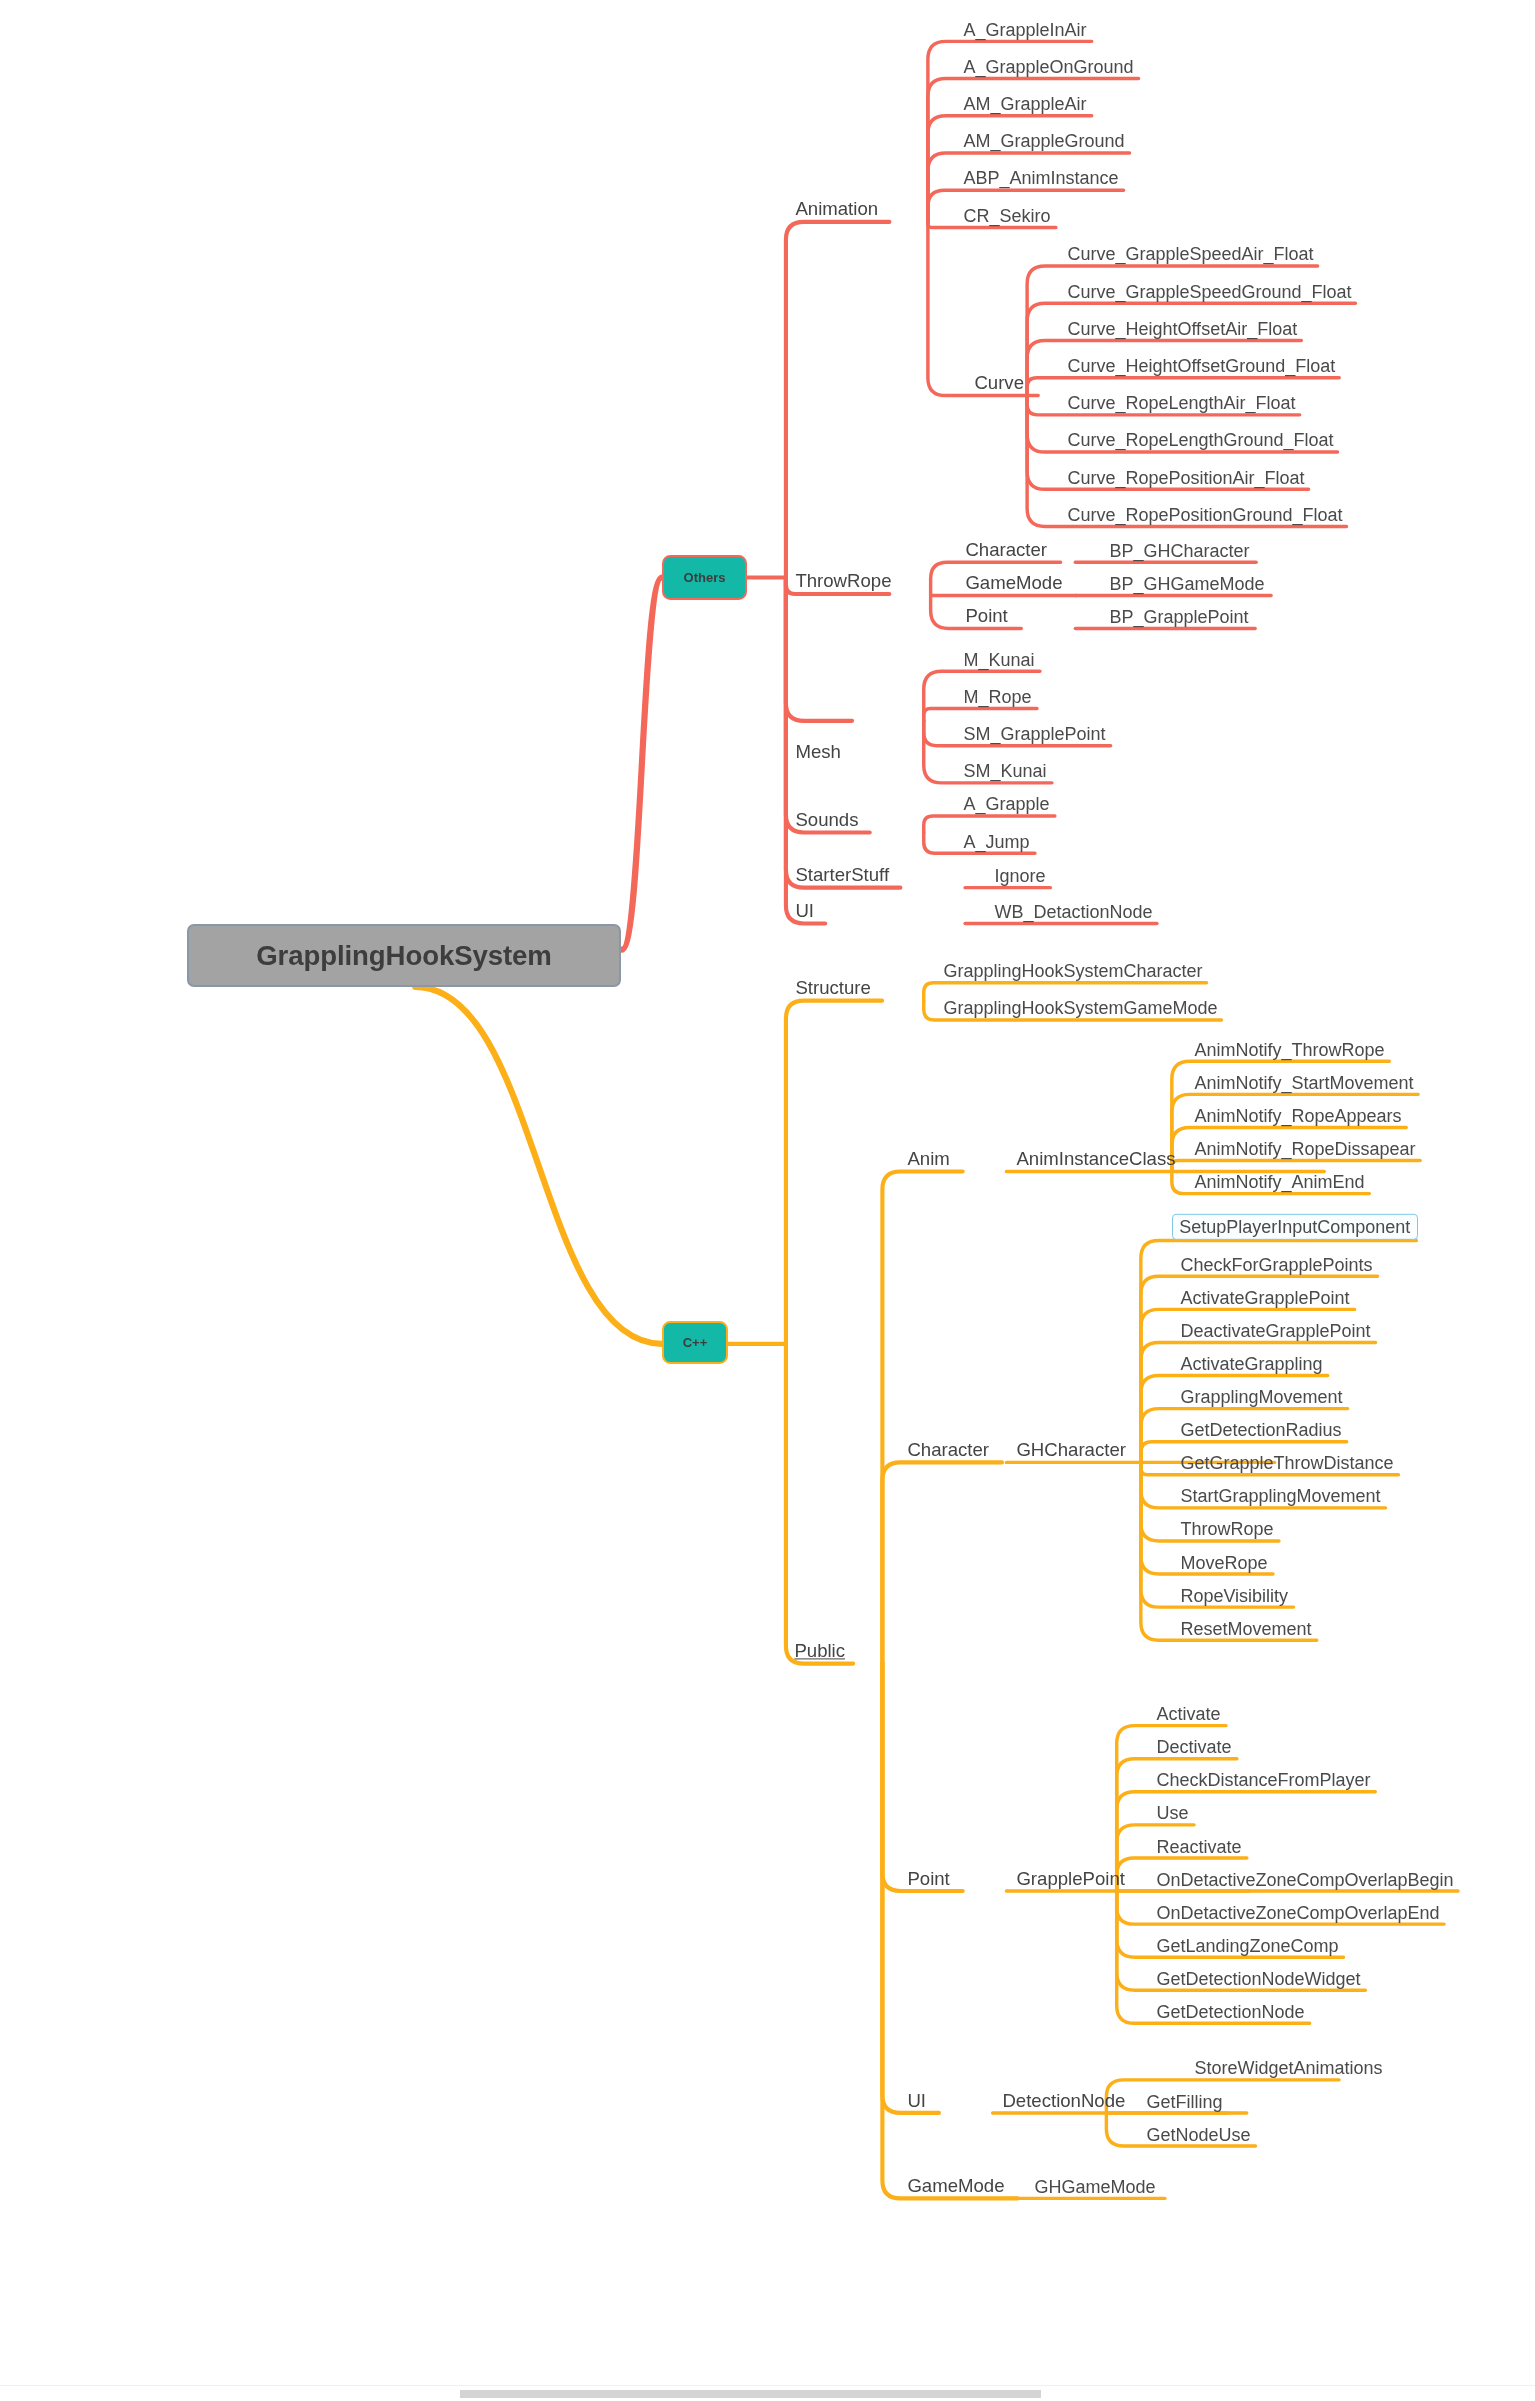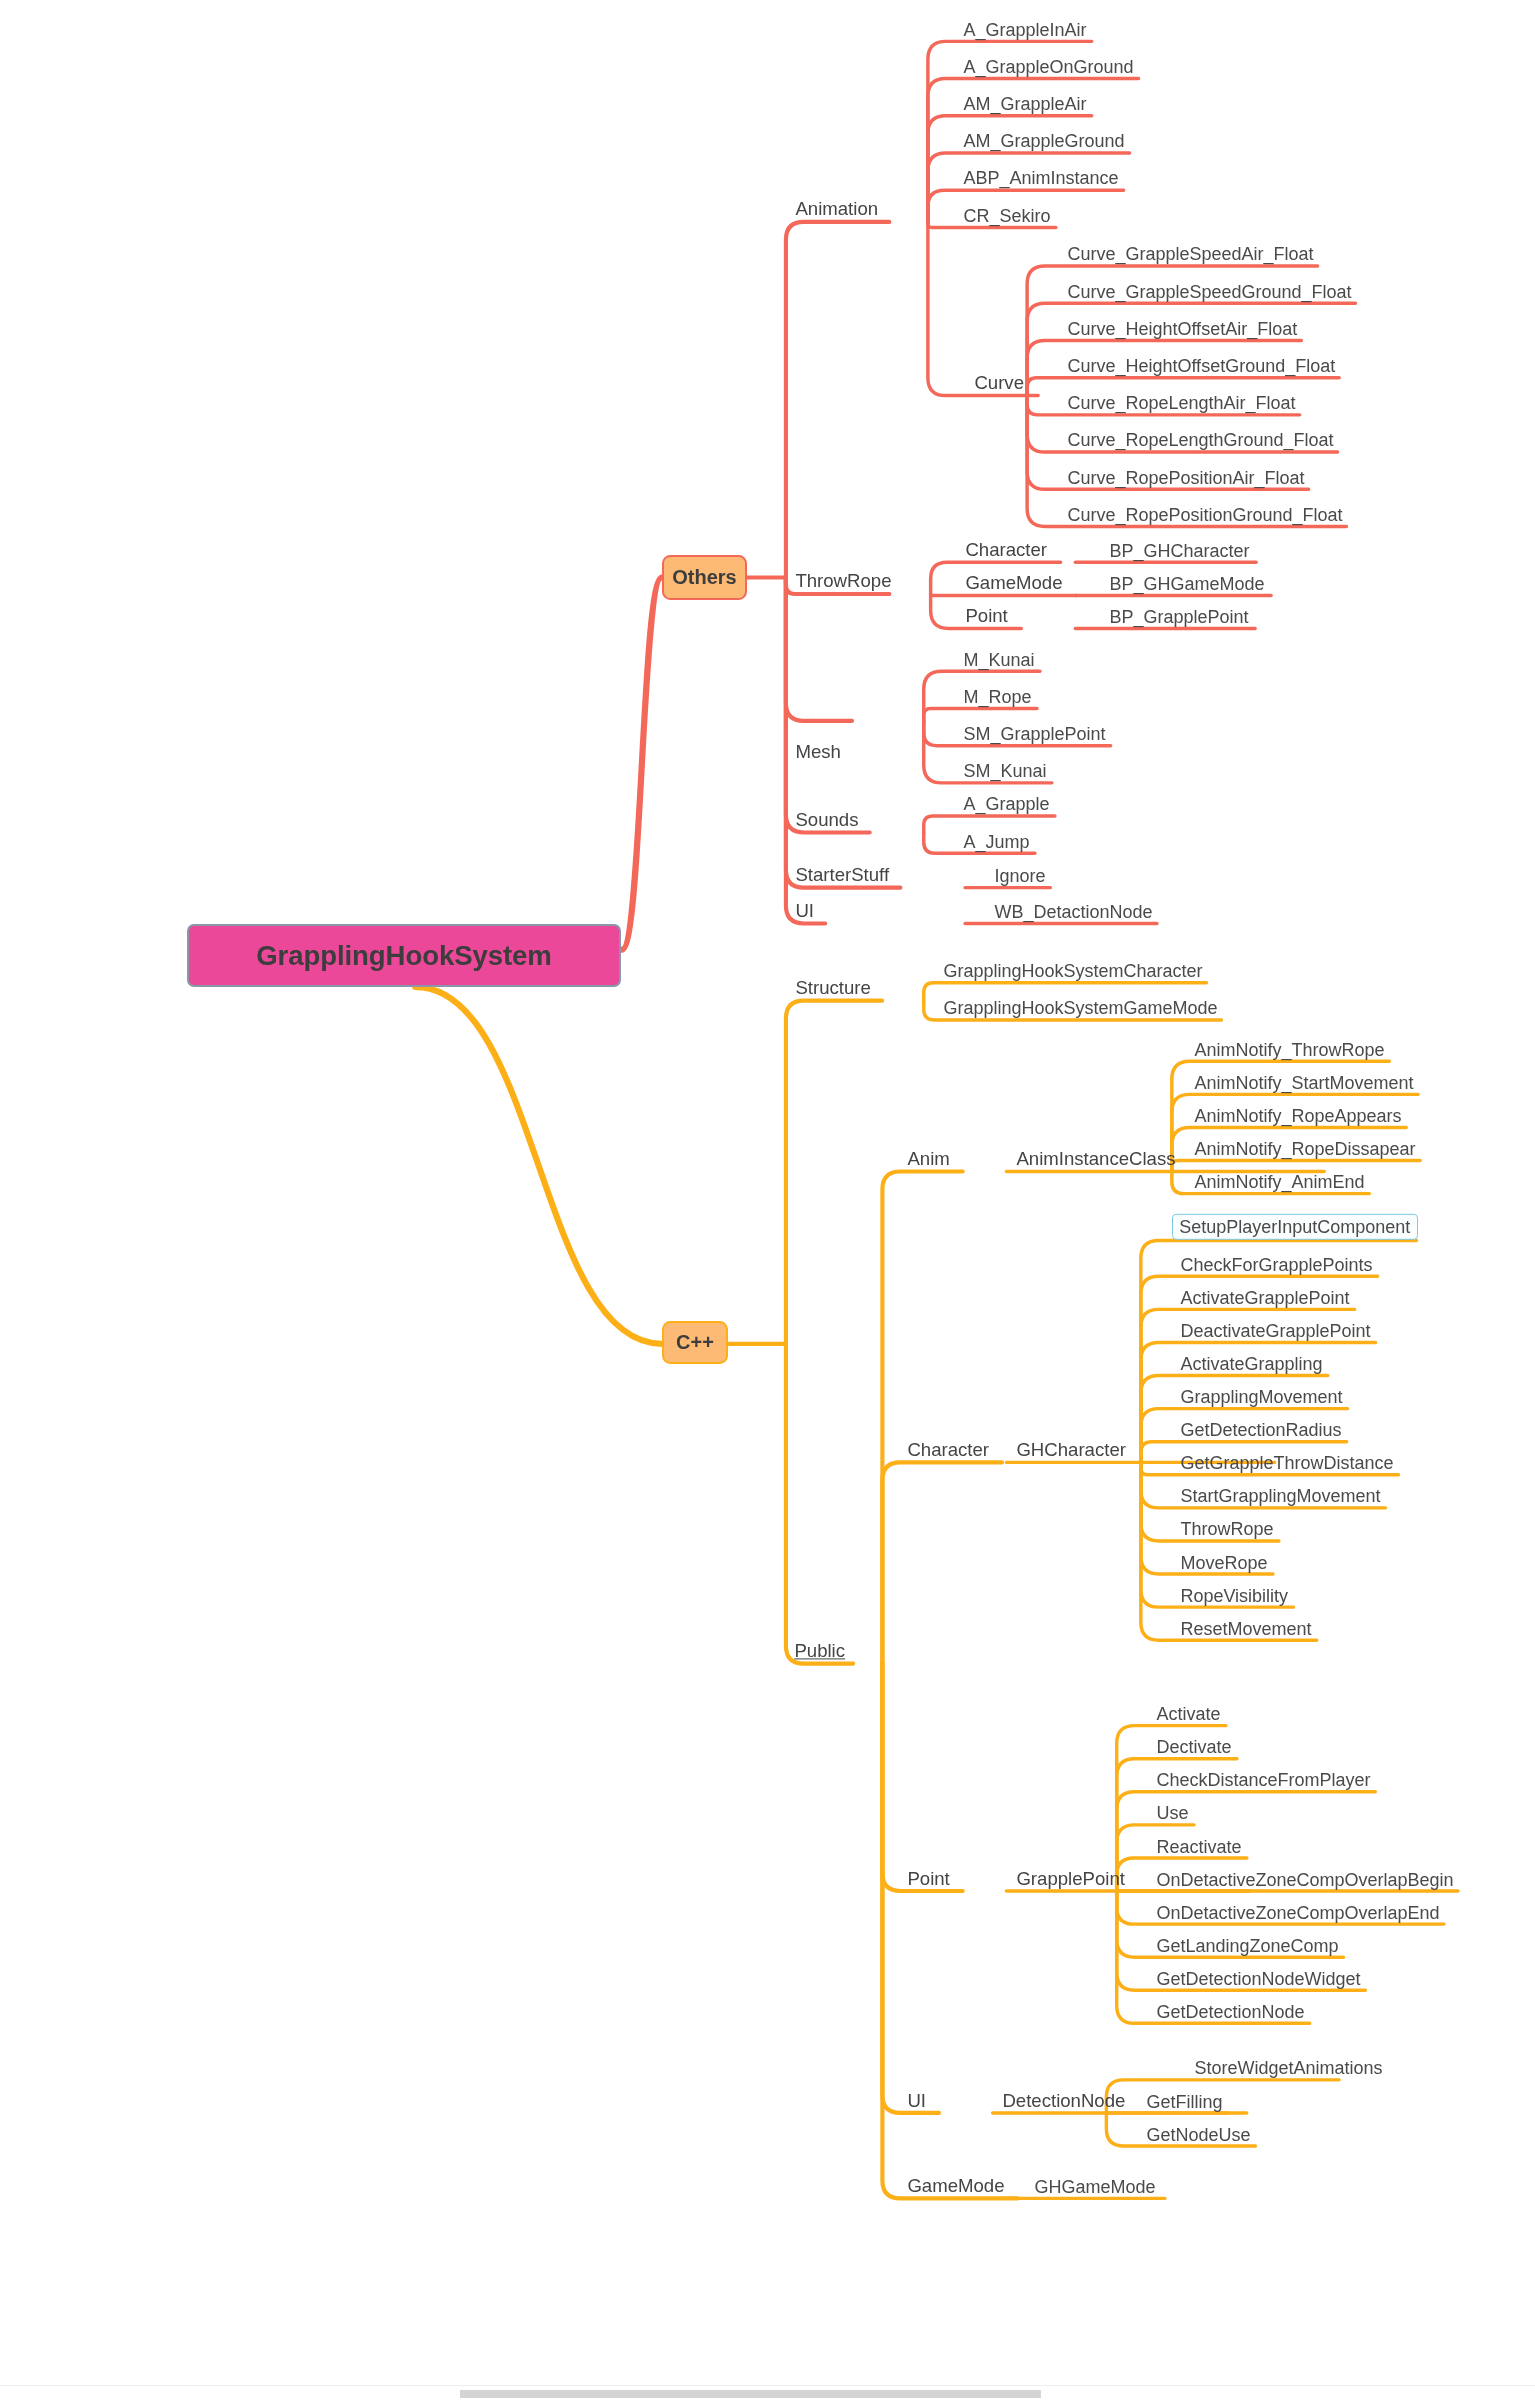--- a/index.html
+++ b/index.html
@@ -32,37 +32,37 @@
     padding: 0 1.4px;
   }
   .node-label.lvl1 {
     font-size: 18.6px;
     color: #444;
   }
   .root-box {
     position: absolute;
     border: 2.1px solid #8a97a8;
     border-radius: 6.9px;
-    background: #ec4899;
+    background: #a3a3a3;
     display: flex;
     align-items: center;
     justify-content: center;
     font-size: 27.6px;
     font-weight: bold;
     color: #3d3d3d;
     letter-spacing: -0.1px;
   }
   .branch-box {
     position: absolute;
     border-radius: 8.3px;
-    background: #fdba74;
+    background: #14b8a6;
     display: flex;
     align-items: center;
     justify-content: center;
-    font-size: 20px;
+    font-size: 13px;
     font-weight: bold;
     color: #3d3d3d;
   }
   .branch-box.others { border: 2.8px solid #f4685a; }
   .branch-box.cpp    { border: 2.8px solid #fcaf17; }
   .selected-label {
     border: 1.4px solid #7ec8e8;
     border-radius: 4.1px;
     background: #fbfeff;
     padding: 2.8px 6.2px 3.4px 6.2px;

